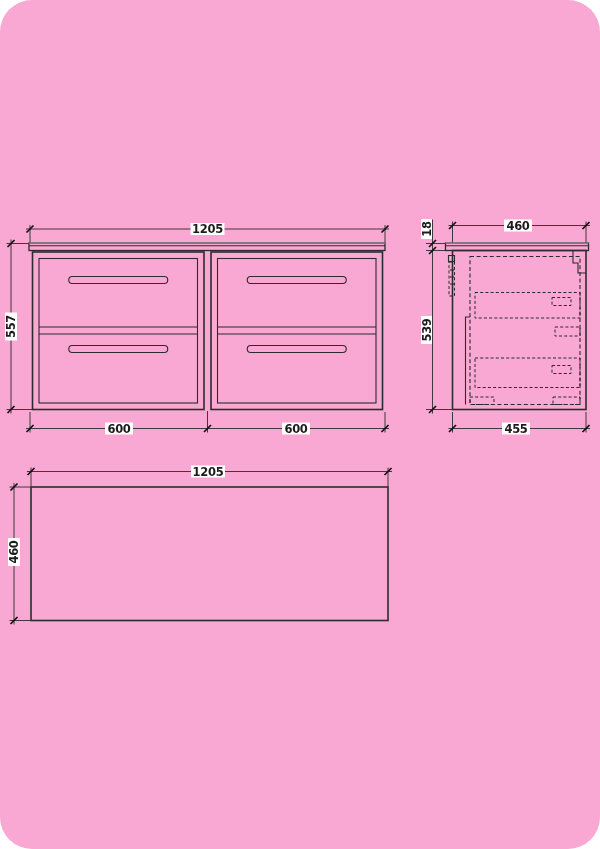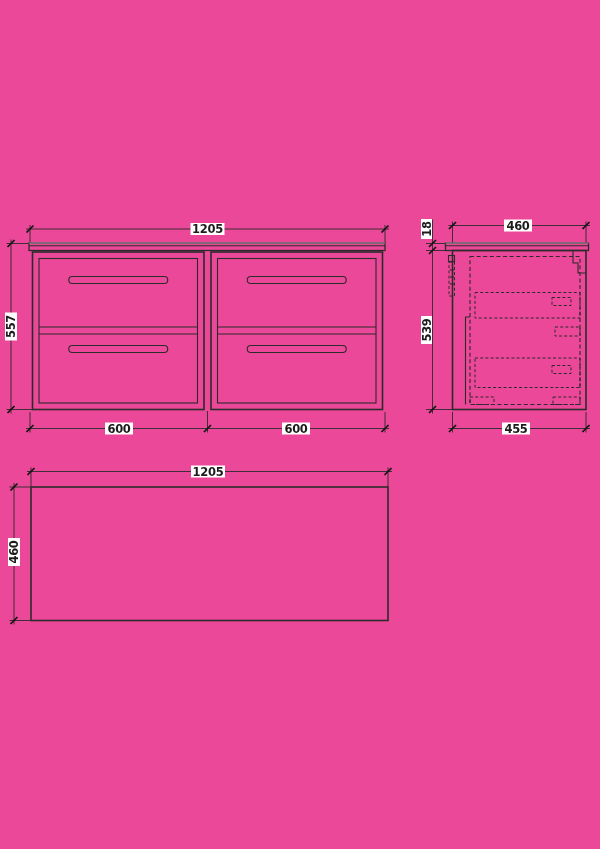--- a/index.html
+++ b/index.html
@@ -1,16 +1,16 @@
 <!DOCTYPE html>
 <html><head>
 <meta charset="utf-8">
 <style>
   html,body{margin:0;padding:0;background:#ffffff;}
-  .canvas{position:relative;width:600px;height:849px;background:#ec4899;overflow:hidden;}
+  .canvas{position:relative;width:600px;height:849px;background:#f9a8d4;overflow:hidden;border-radius:32px;}
   svg{display:block;}
   .s1{stroke:#2b2b2b;stroke-width:1.6;fill:none;}
   .s2{stroke:#2b2b2b;stroke-width:1.1;fill:none;}
   .s3{stroke:#2b2b2b;stroke-width:1.3;fill:none;}
   .gray{stroke:#9a9a9a;stroke-width:1;fill:none;}
   .dash{stroke:#2b2b2b;stroke-width:1.1;fill:none;stroke-dasharray:4 2.6;}
   .dash2{stroke:#2b2b2b;stroke-width:1;fill:none;stroke-dasharray:3 2.2;}
   .dim{stroke:#2b2b2b;stroke-width:0.9;fill:none;}
   .tick{stroke:#141414;stroke-width:1.7;fill:none;}
   .lbl{font-family:"DejaVu Sans","Liberation Sans",sans-serif;font-size:11.5px;font-weight:bold;fill:#1c1c1c;letter-spacing:-0.3px;}

